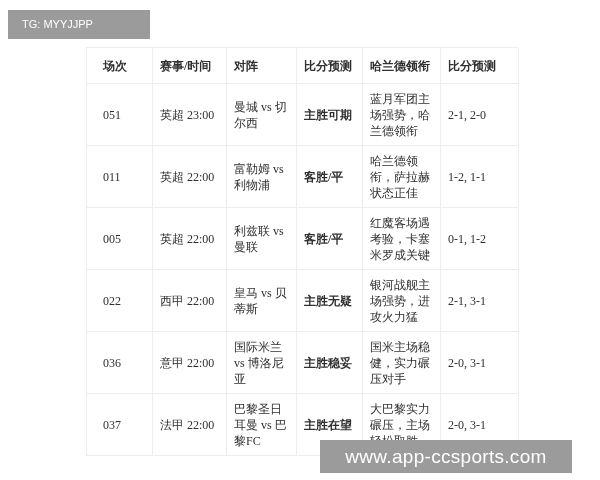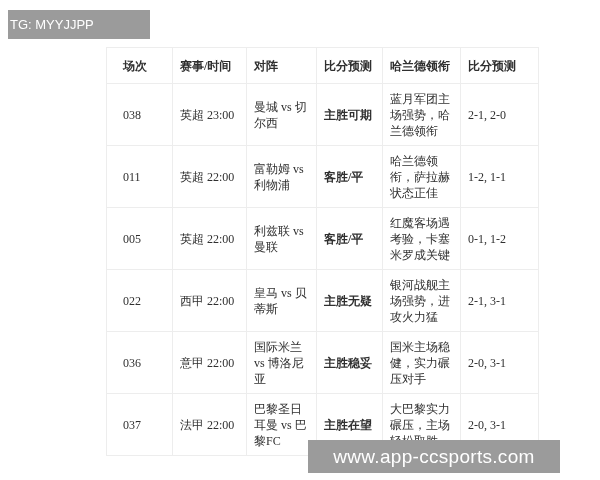--- a/index.html
+++ b/index.html
@@ -15,40 +15,39 @@
     background:#9b9b9b;
     color:#ffffff;
     font-family:"Liberation Sans","DejaVu Sans",sans-serif;
     box-sizing:border-box;
     white-space:nowrap;
   }
   .banner-top {
     left:8px; top:10px;
     width:142px; height:29px;
     line-height:29px;
-    padding-left:2px;
-    font-size:13px;
+    padding-left:14px;
+    font-size:11px;
   }
   .banner-bottom {
-    left:308px; top:440px;
+    left:320px; top:440px;
     width:252px; height:33px;
     line-height:33px;
     text-align:center;
     font-size:19px;
     letter-spacing:0.3px;
   }
   table.predictions {
     position:absolute;
     left:86px; top:47px;
     width:432px;
     border-collapse:collapse;
     table-layout:fixed;
     color:#2f2f2f;
     font-size:12px;
-    margin-left:20px;
   }
   .predictions th, .predictions td {
     border:1px solid #ededed;
     vertical-align:middle;
     text-align:left;
     padding:4px 3px 4px 7px;
     line-height:16px;
     overflow:hidden;
     font-weight:normal;
   }
@@ -79,21 +78,21 @@
       <th>场次</th>
       <th>赛事/时间</th>
       <th>对阵</th>
       <th>比分预测</th>
       <th>哈兰德领衔</th>
       <th>比分预测</th>
     </tr>
   </thead>
   <tbody>
   <tr>
-    <td>038</td>
+    <td>051</td>
     <td>英超 23:00</td>
     <td>曼城 vs 切尔西</td>
     <td>主胜可期</td>
     <td>蓝月军团主场强势，哈兰德领衔</td>
     <td>2-1, 2-0</td>
   </tr>
 
   <tr>
     <td>011</td>
     <td>英超 22:00</td>

